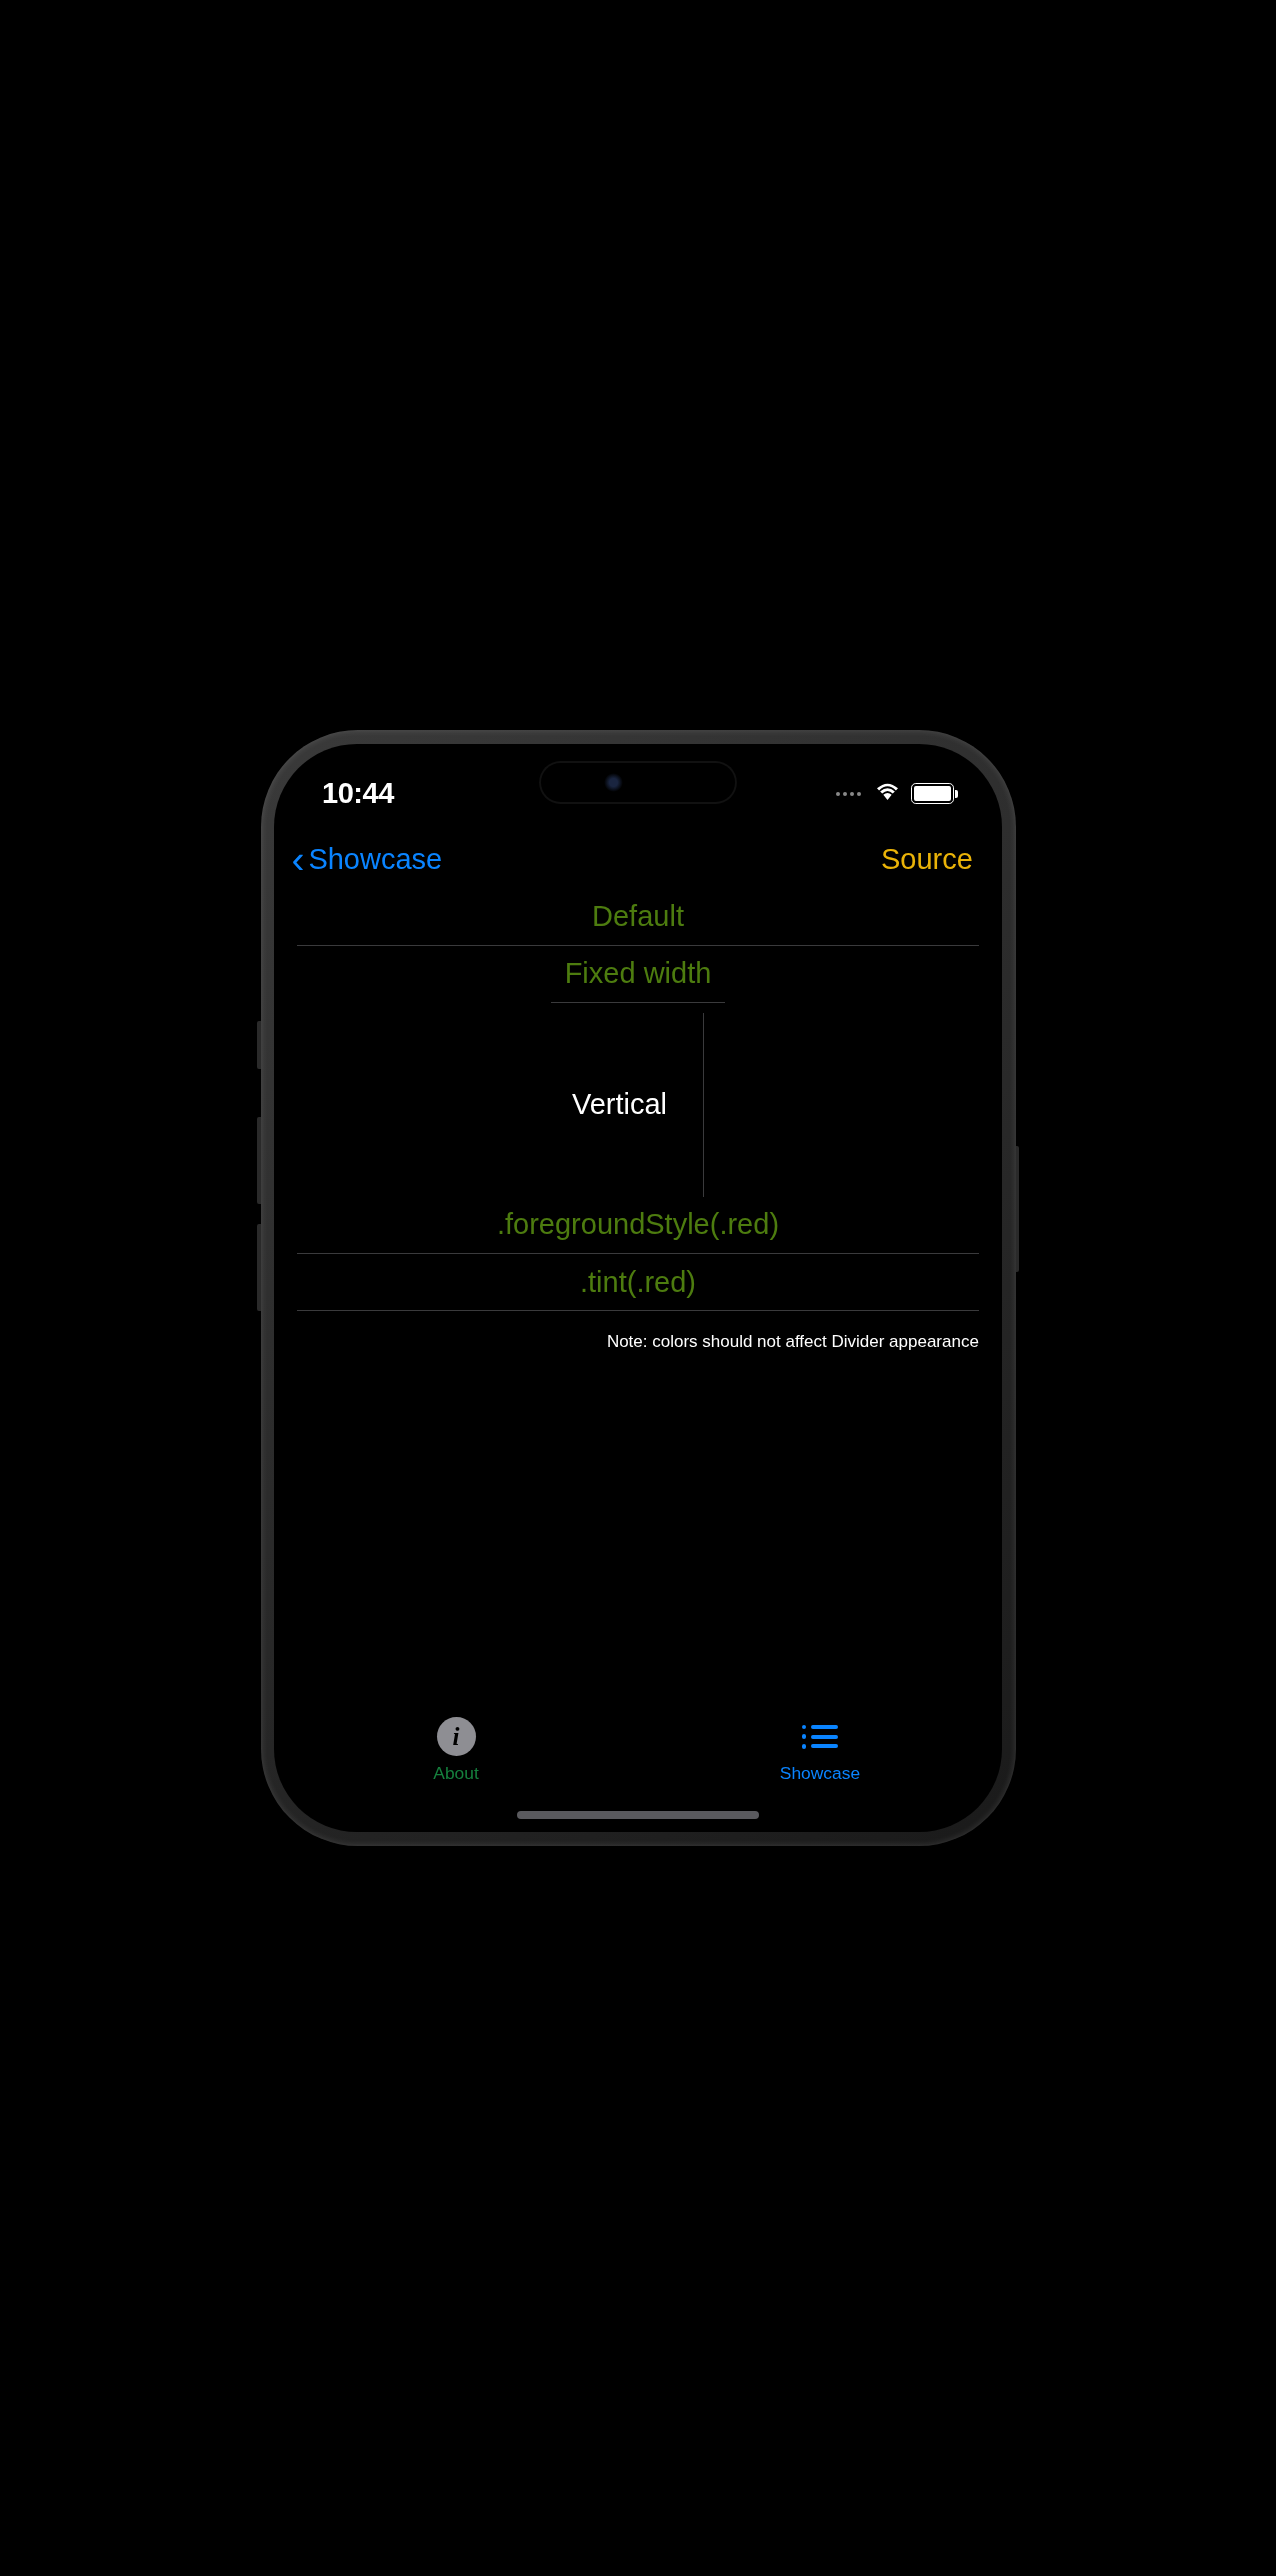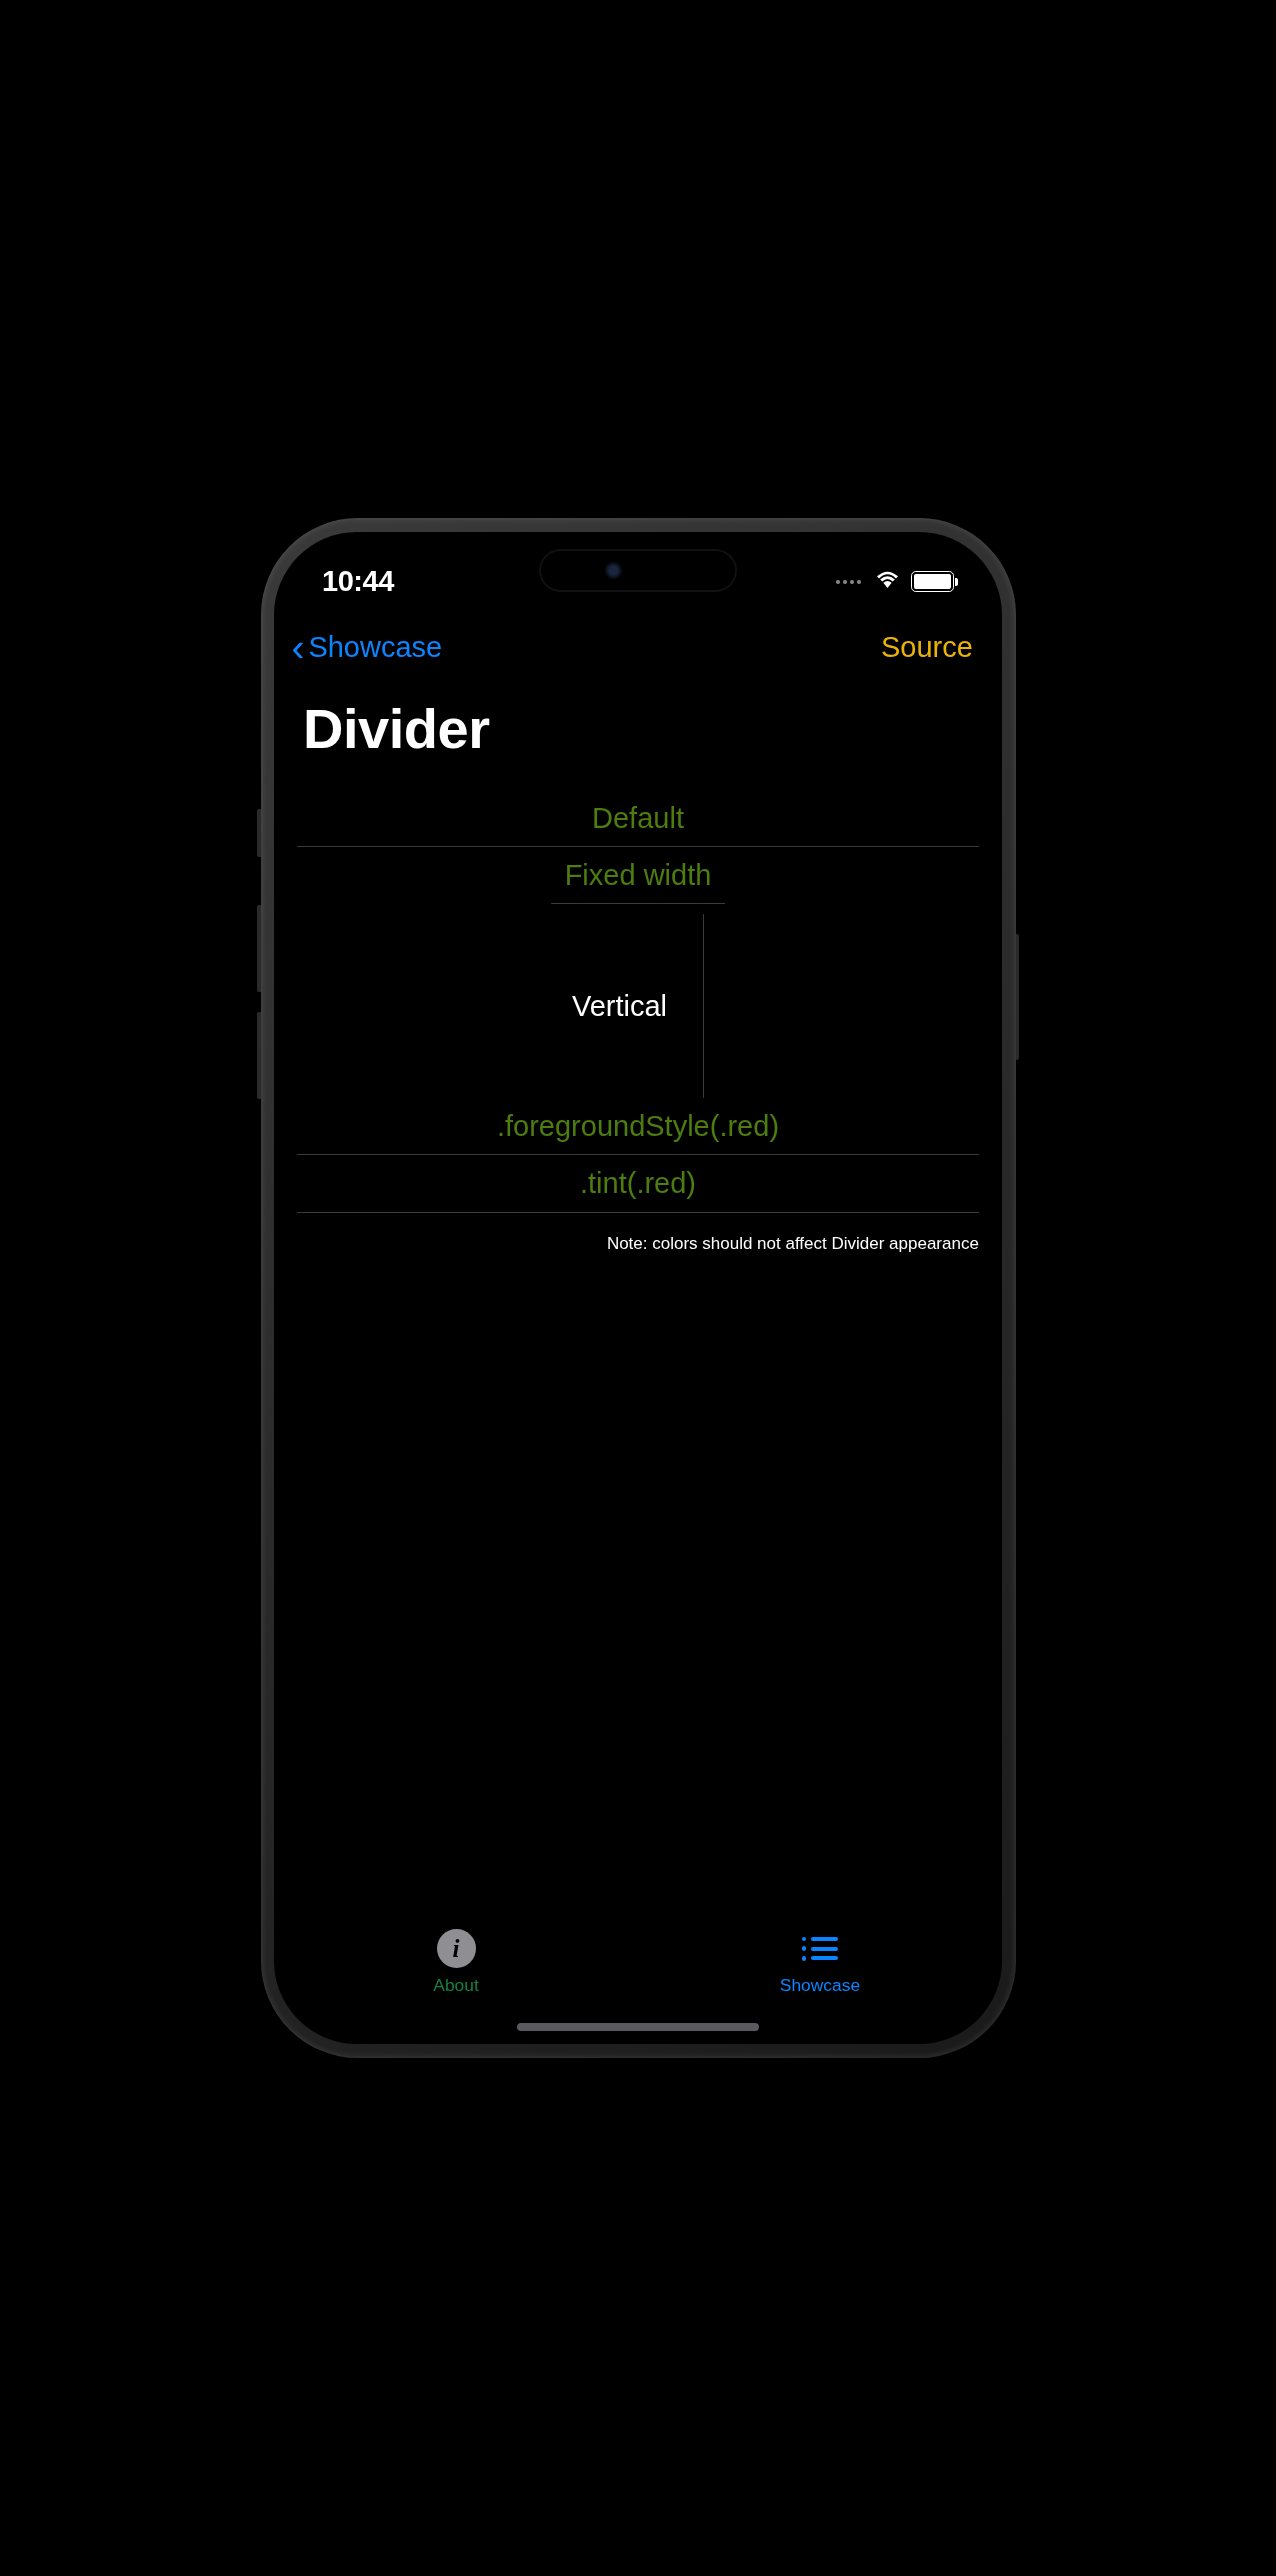--- a/index.html
+++ b/index.html
@@ -11,21 +11,21 @@
     body {
       background: #000;
       width: 1276px;
       height: 2576px;
       display: flex;
       justify-content: center;
       align-items: center;
     }
     .phone-frame {
       width: 755px;
-      height: 1540px;
+      height: 1116px;
       background: linear-gradient(145deg, #3a3a3a, #1a1a1a);
       border-radius: 97px;
       padding: 13.6px;
       position: relative;
       box-shadow: 0 0 39px rgba(0,0,0,0.8), inset 0 0 7.7px rgba(255,255,255,0.15);
     }
     .phone-frame::before {
       content: '';
       position: absolute;
       left: -3.9px;
@@ -334,21 +334,20 @@
     </div>
 
     <div class="nav-bar">
       <div class="back-button">
         <span class="chevron-left">‹</span>
         <span>Showcase</span>
       </div>
       <div class="source-button">Source</div>
     </div>
 
-    <div class="page-title">Divider</div>
 
     <div class="content">
 
       <div class="section">
         <div class="section-label">Default</div>
         <div class="divider-h"></div>
       </div>
 
       <div class="section">
         <div class="section-label">Fixed width</div>

